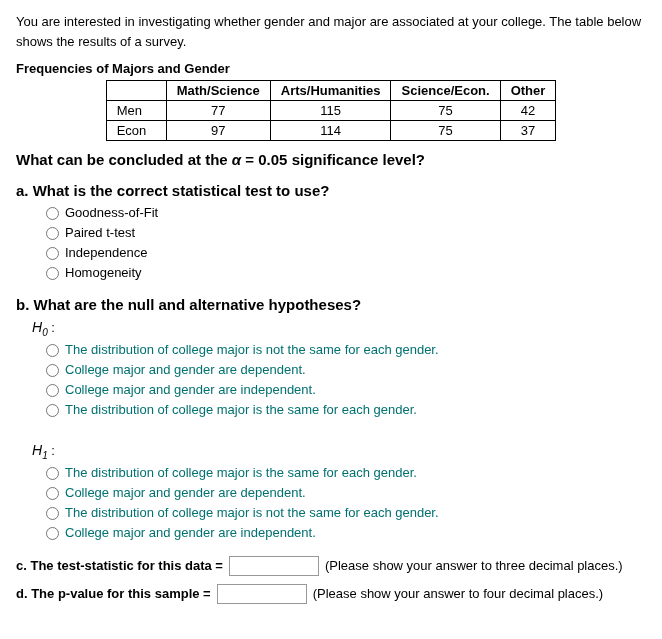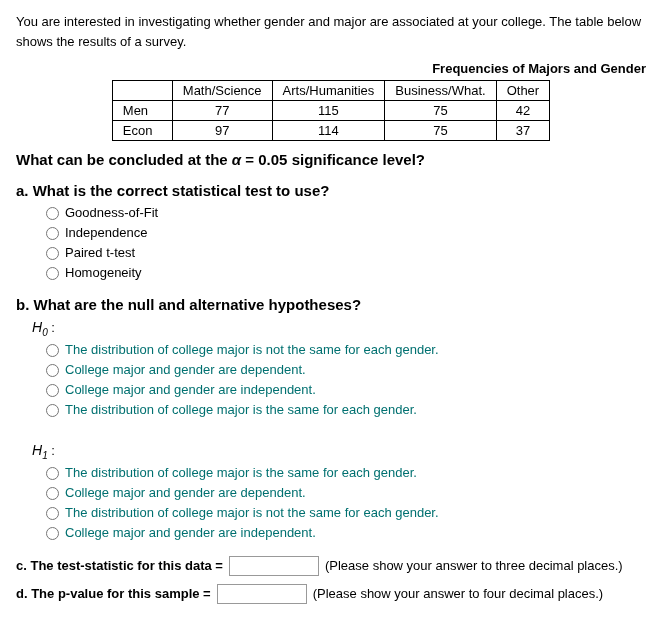--- a/index.html
+++ b/index.html
@@ -13,37 +13,37 @@
       min-height: 639px;
     }
     .intro-text {
       margin-bottom: 10px;
       line-height: 1.5;
     }
     .table-section {
       margin-bottom: 10px;
     }
     .table-title {
-      text-align: right;
+      text-align: left;
       font-weight: bold;
       margin-bottom: 4px;
       font-size: 13px;
     }
     table {
       border-collapse: collapse;
       margin: 0 auto;
     }
     table td, table th {
       border: 1px solid #000;
       padding: 2px 10px;
       text-align: center;
       font-size: 13px;
     }
     table th {
-      font-weight: normal;
+      font-weight: bold;
       background: #fff;
     }
     table td:first-child {
       text-align: left;
     }
     .significance-line {
       margin-bottom: 14px;
       font-size: 15px;
       font-weight: bold;
     }
@@ -120,21 +120,21 @@
 <p class="intro-text">You are interested in investigating whether gender and major are associated at your college. The table below shows the results of a survey.</p>
 
 <div class="table-section">
   <div class="table-title">Frequencies of Majors and Gender</div>
   <table>
     <tbody>
         <tr>
       <td style="border:1px solid #000; min-width:60px;"></td>
       <th>Math/Science</th>
       <th>Arts/Humanities</th>
-      <th>Business/What.</th>
+      <th>Science/Econ.</th>
       <th>Other</th>
     </tr>
     <tr>
       <td>Men</td>
       <td>77</td>
       <td>115</td>
       <td>75</td>
       <td>42</td>
     </tr>
     <tr>
@@ -154,25 +154,25 @@
 
 <div class="question section-gap">
   <div class="question-label">a. What is the correct statistical test to use?</div>
   <div class="options">
     <label class="option-item">
       <input type="radio" name="part_a" style="">
       <span>Goodness-of-Fit</span>
     </label>
     <label class="option-item">
       <input type="radio" name="part_a" style="">
+      <span>Paired t-test</span>
+    </label>
+    <label class="option-item">
+      <input type="radio" name="part_a" style="">
       <span>Independence</span>
-    </label>
-    <label class="option-item">
-      <input type="radio" name="part_a" style="">
-      <span>Paired t-test</span>
     </label>
     <label class="option-item">
       <input type="radio" name="part_a" style="">
       <span>Homogeneity</span>
     </label>
   </div>
 </div>
 
 <div class="question section-gap">
   <div class="question-label">b. What are the null and alternative hypotheses?</div>

